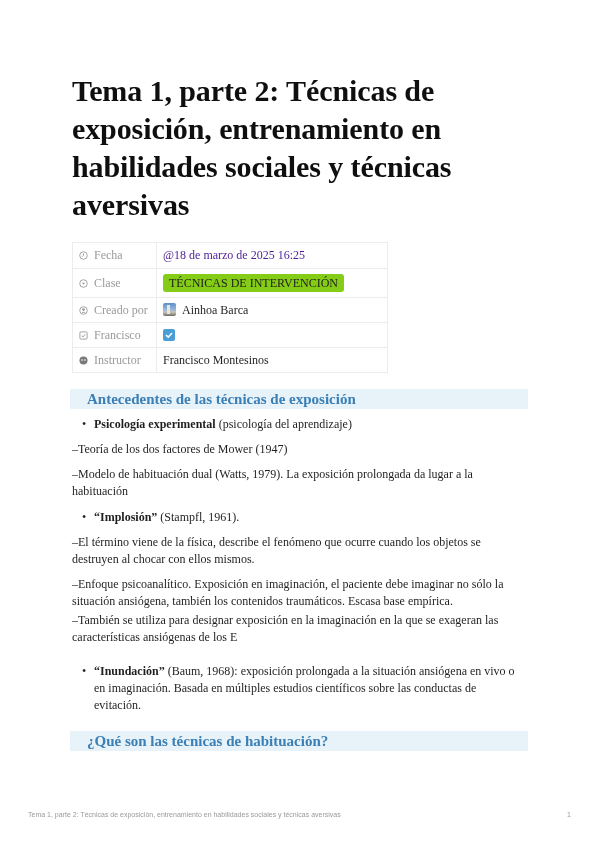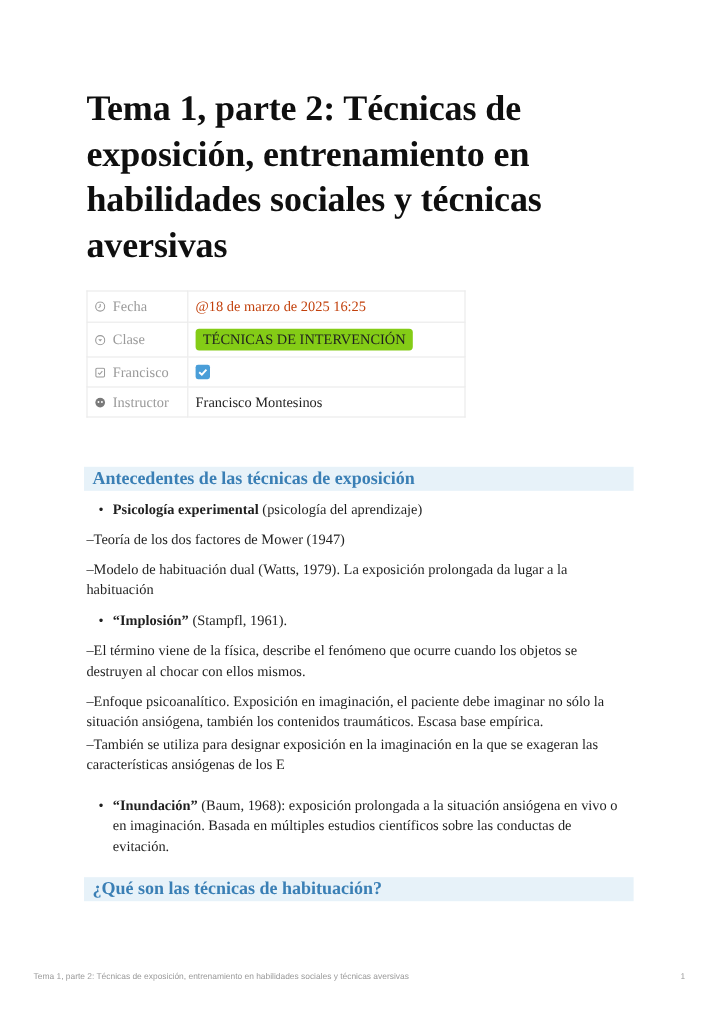--- a/index.html
+++ b/index.html
@@ -49,21 +49,21 @@
     .props tr.r4 td { height: 24px; }
     .props td.k {
       width: 71px;
       color: #9a9a9a;
       white-space: nowrap;
     }
     .props td.v {
       color: #1f1f1f;
       white-space: nowrap;
     }
-    .props td.v.muted { color: #c2410c; }
+    .props td.v.muted { color: #4c1d95; }
     .k .ico {
       display: inline-block;
       width: 9px;
       height: 9px;
       margin-right: 6px;
       vertical-align: -1px;
     }
     .tag {
       display: inline-block;
       background: #84cc16;
@@ -107,21 +107,21 @@
     .section-h {
       position: absolute;
       left: 70px;
       width: 458px;
       height: 20px;
       background: #e7f2f9;
       color: #3a7fb5;
       font-weight: bold;
       font-size: 15px;
       line-height: 20px;
-      padding-left: 7px;
+      padding-left: 17px;
       box-sizing: border-box;
     }
     .p {
       position: absolute;
       left: 72px;
       width: 456px;
       margin: 0;
       font-size: 12px;
       line-height: 17px;
       color: #1f1f1f;
@@ -177,20 +177,32 @@
     <td class="k">
       <svg class="ico" viewBox="0 0 10 10" width="9" height="9">
             <circle cx="5" cy="5" r="4.2" fill="none" stroke="#9a9a9a" stroke-width="1"></circle>
             <path d="M3.2 4.2 L6.8 4.2 L5 6.3 Z" fill="#9a9a9a"></path>
           </svg><span>Clase</span>
     </td>
     <td class="v">
       <span class="tag">TÉCNICAS DE INTERVENCIÓN</span>
     </td>
   </tr>
+  <tr class="r2">
+    <td class="k">
+      <svg class="ico" viewBox="0 0 10 10" width="9" height="9">
+            <circle cx="5" cy="5" r="4.2" fill="none" stroke="#9a9a9a" stroke-width="1"></circle>
+            <circle cx="5" cy="4" r="1.5" fill="#9a9a9a"></circle>
+            <path d="M2.4 7.6 Q5 5.2 7.6 7.6" fill="#9a9a9a"></path>
+          </svg><span>Creado por</span>
+    </td>
+    <td class="v">
+      <span class="avatar"></span><span>Ainhoa Barca</span>
+    </td>
+  </tr>
   <tr class="r3">
     <td class="k">
       <svg class="ico" viewBox="0 0 10 10" width="9" height="9">
             <rect x="1" y="1" width="8" height="8" rx="1" fill="none" stroke="#9a9a9a" stroke-width="1"></rect>
             <path d="M3 5.2 L4.5 6.6 L7 3.6" fill="none" stroke="#9a9a9a" stroke-width="1"></path>
           </svg><span>Francisco</span>
     </td>
     <td class="v">
       <span class="checkbox"><svg viewBox="0 0 10 10" width="10" height="10">
               <path d="M2 5.2 L4.2 7.2 L8 3" fill="none" stroke="#ffffff" stroke-width="1.6"></path>

